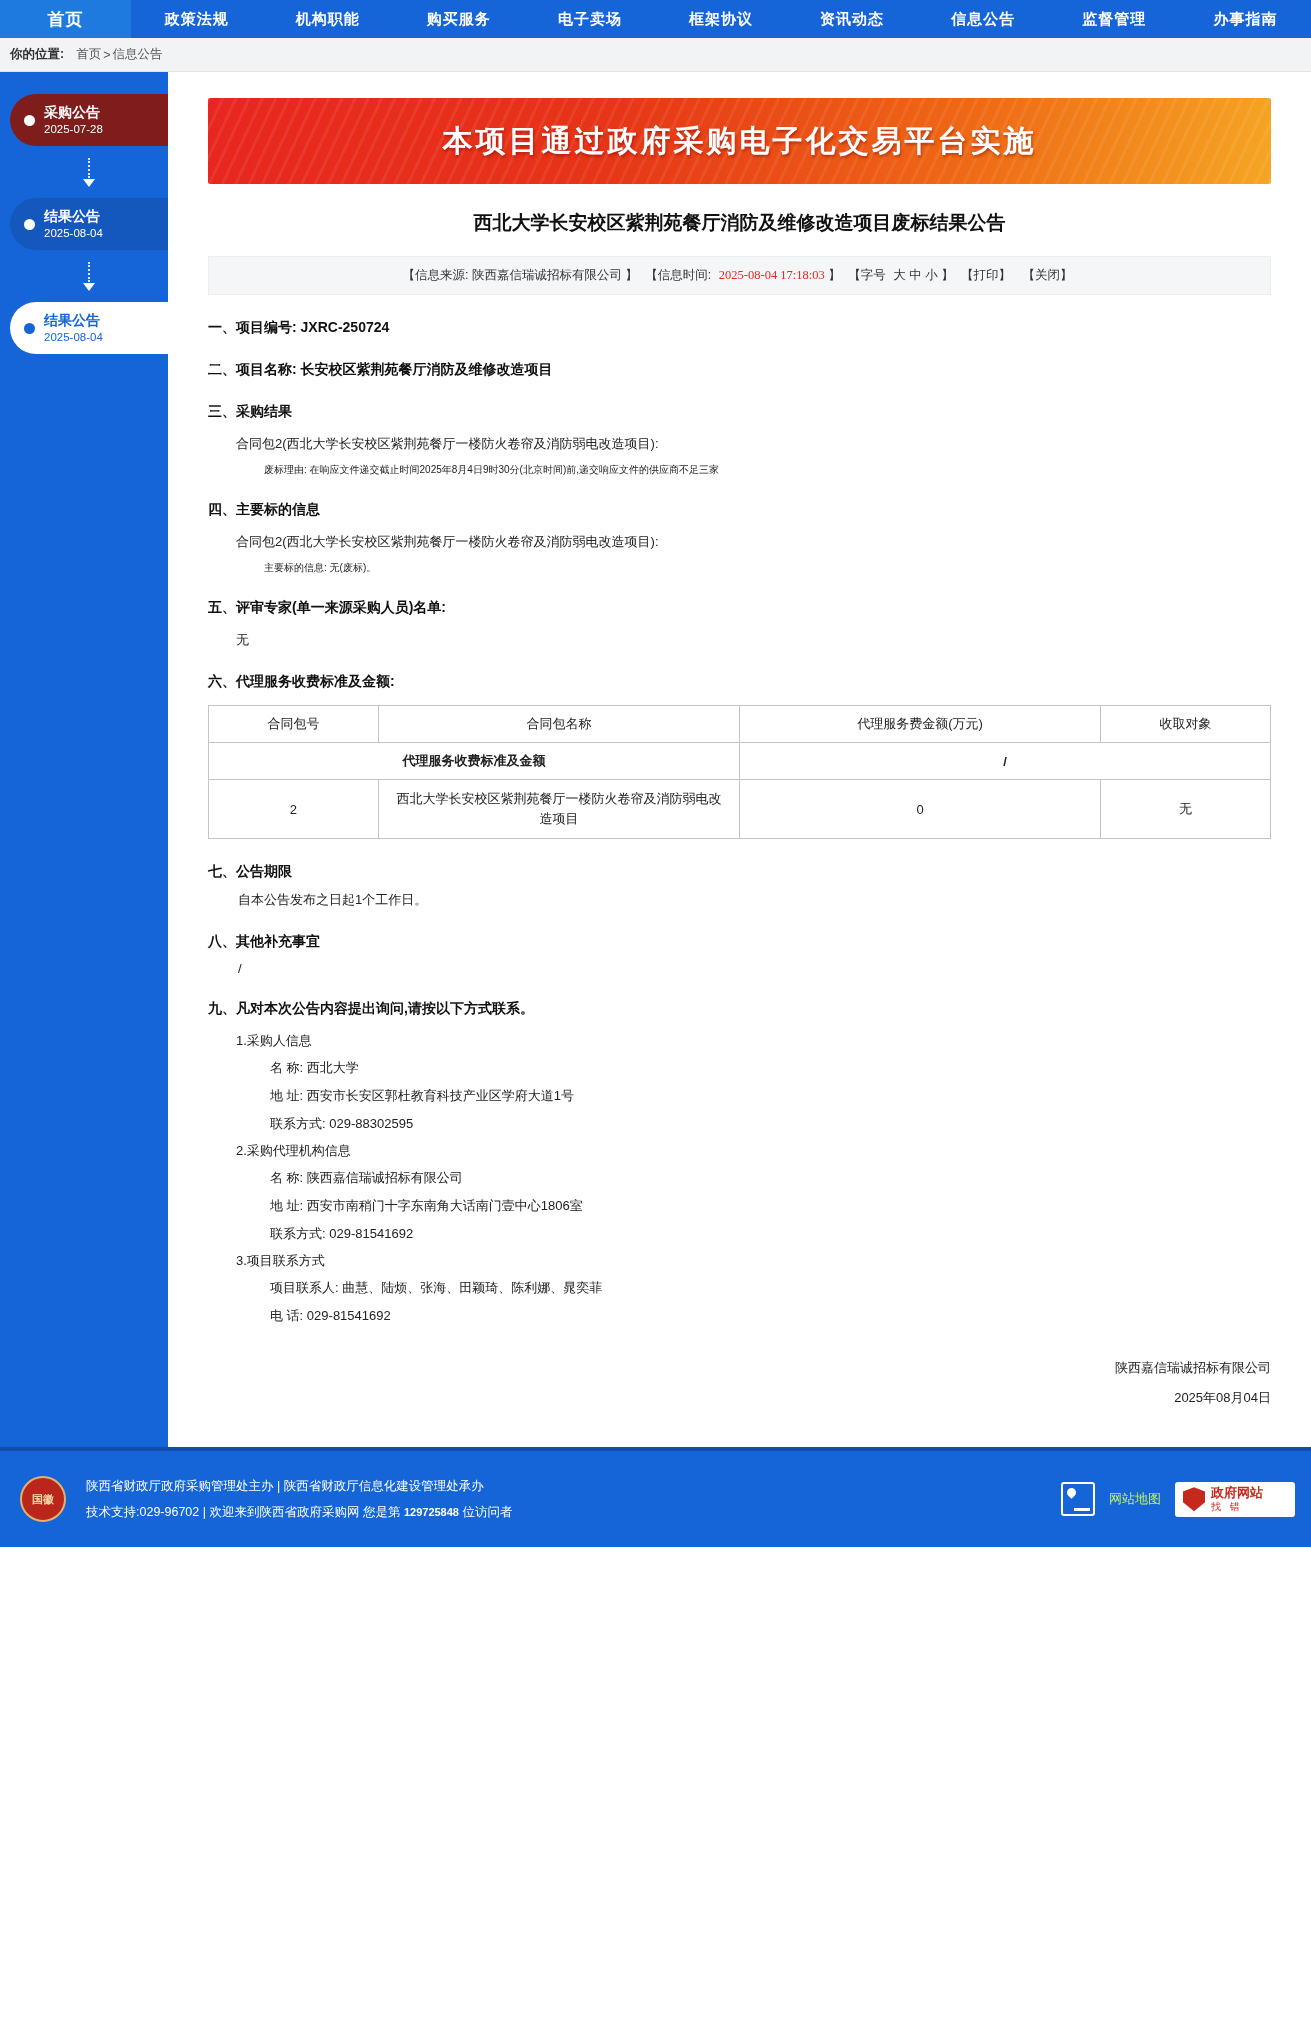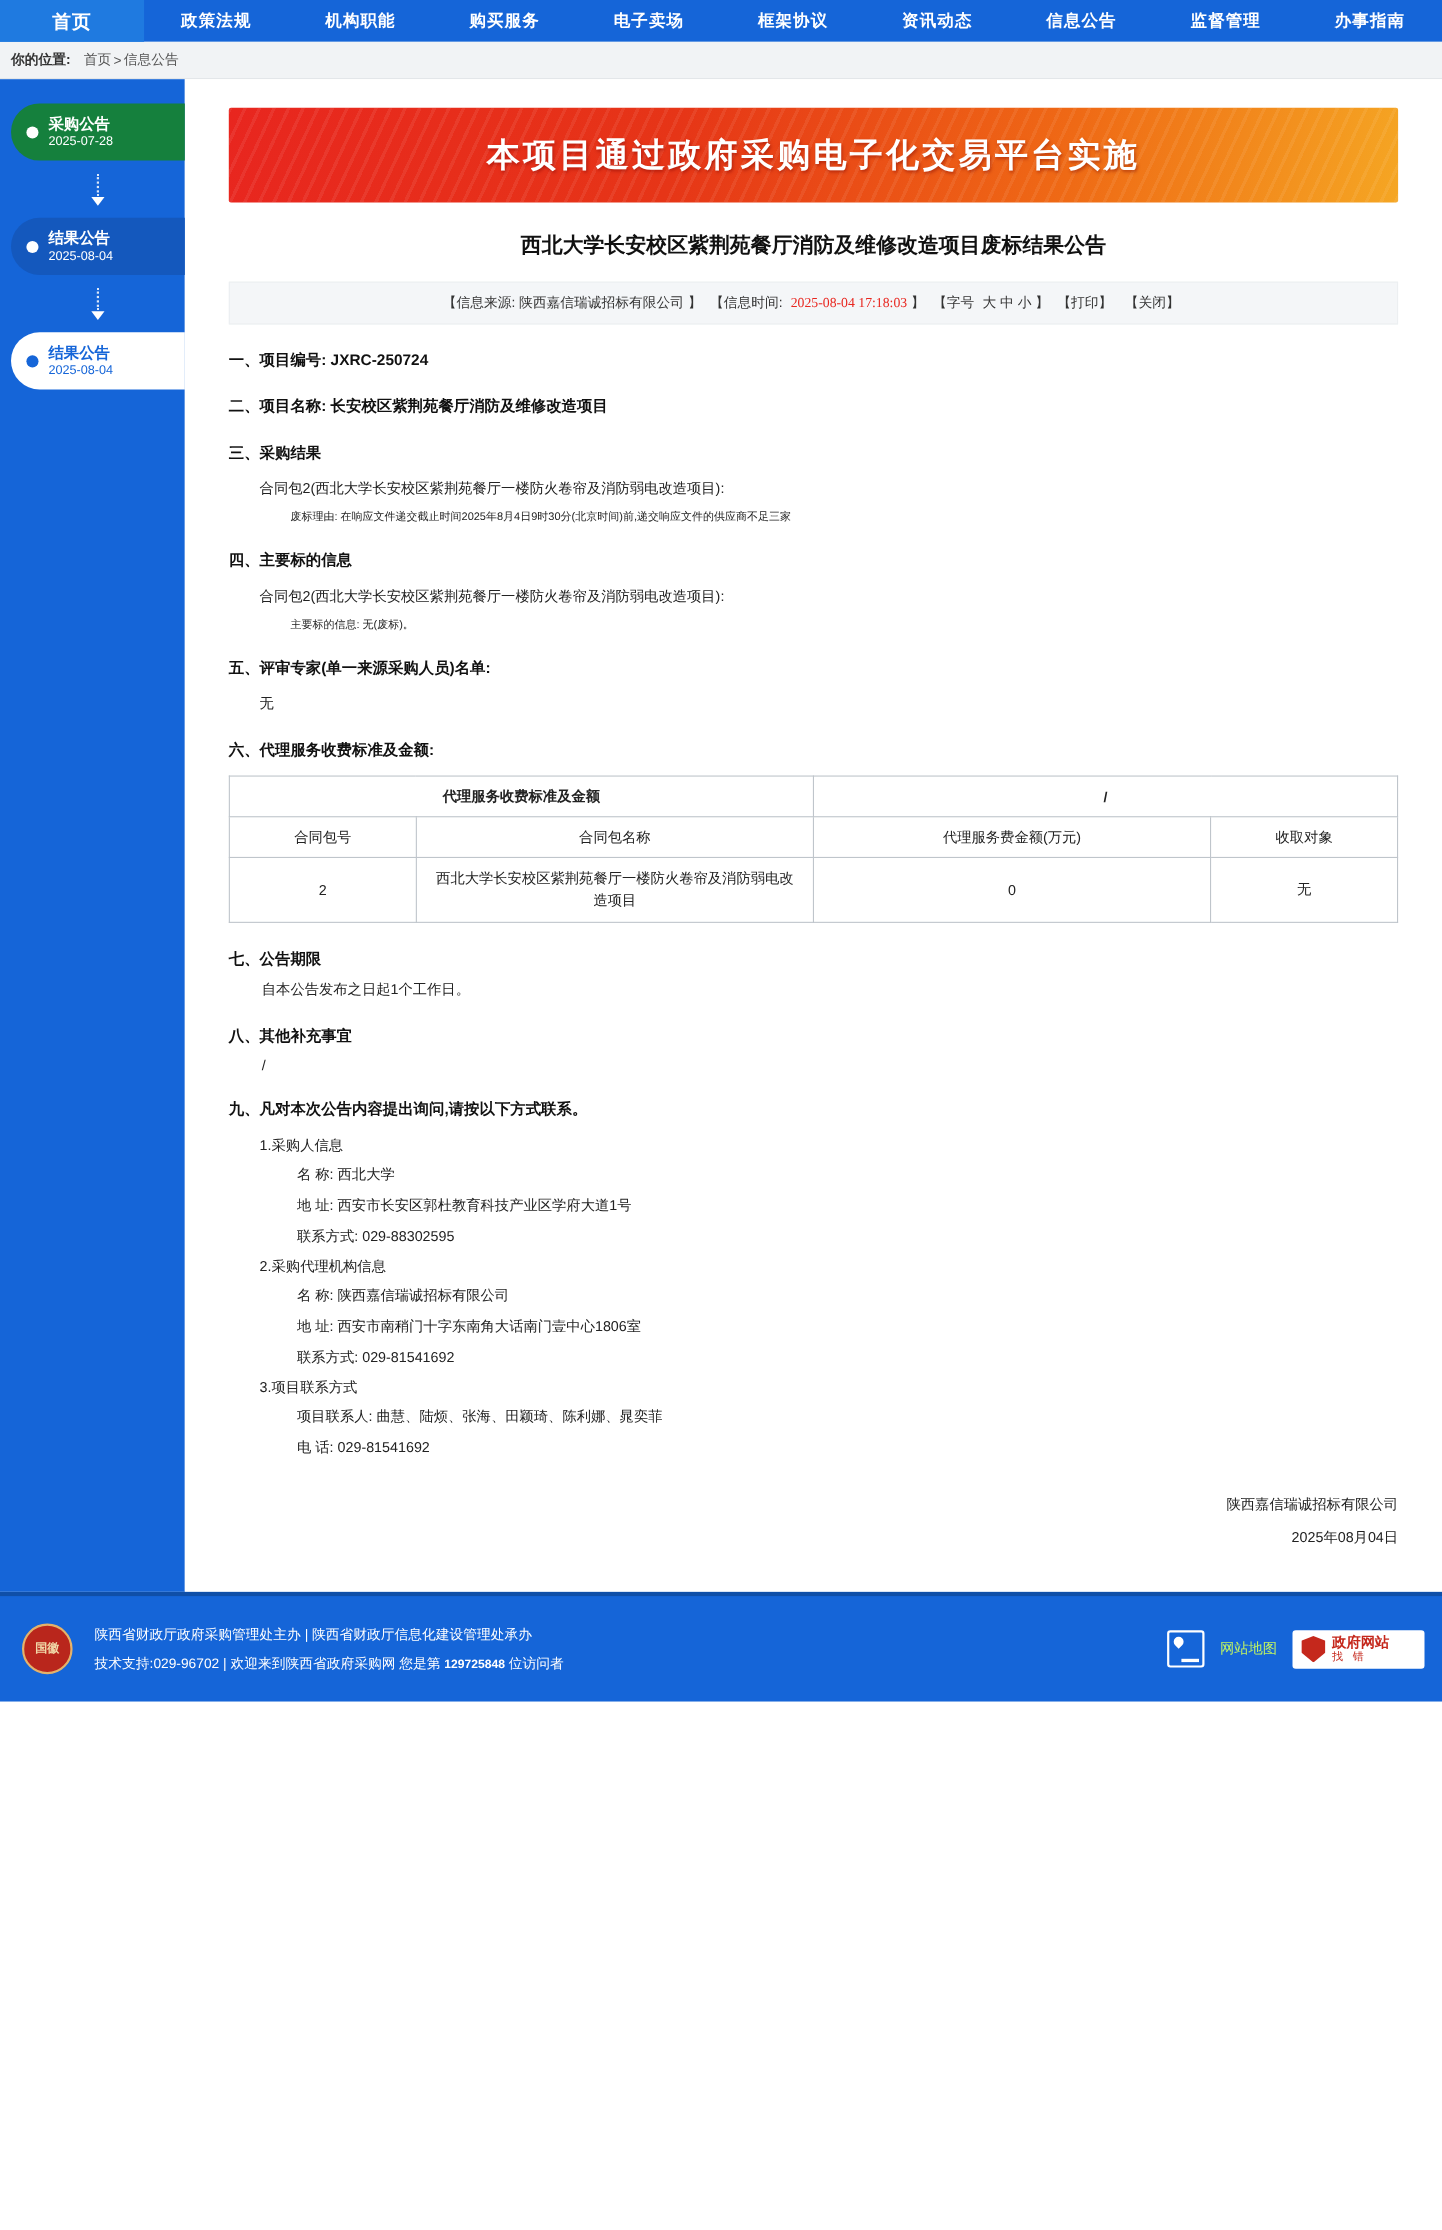--- a/index.html
+++ b/index.html
@@ -58,21 +58,21 @@
     padding-top: 22px;
     flex: 0 0 168px;
     min-height: 1320px;
   }
   .steps { position: relative; }
   .step {
     position: relative;
     margin: 0 0 0 10px;
     height: 52px;
     border-radius: 26px 0 0 26px;
-    background: #15803d;
+    background: #7f1d1d;
     display: flex;
     align-items: center;
     padding-left: 14px;
     color: #fff;
   }
   .step.dark { background: #1458bd; }
   .step.current { background: #ffffff; color: #1565d8; }
   .step .dot {
     width: 11px; height: 11px; border-radius: 50%;
     background: #ffffff; margin-right: 9px; flex: 0 0 11px;
@@ -361,28 +361,28 @@
     <div class="p2">主要标的信息: 无(废标)。</div>
 
     <div class="sec">五、评审专家(单一来源采购人员)名单:</div>
     <div class="p1">无</div>
 
     <div class="sec">六、代理服务收费标准及金额:</div>
 
     <table class="fee">
       <tbody>
           <tr>
-        <td class="h" colspan="2">代理服务收费标准及金额</td>
-        <td class="h" colspan="2">/</td>
-      </tr>
-      <tr>
         <td style="width:16%">合同包号</td>
         <td style="width:34%">合同包名称</td>
         <td style="width:34%">代理服务费金额(万元)</td>
         <td style="width:16%">收取对象</td>
+      </tr>
+      <tr>
+        <td class="h" colspan="2">代理服务收费标准及金额</td>
+        <td class="h" colspan="2">/</td>
       </tr>
       <tr>
         <td>2</td>
         <td class="wrap">西北大学长安校区紫荆苑餐厅一楼防火卷帘及消防弱电改造项目</td>
         <td>0</td>
         <td>无</td>
       </tr>
     </tbody>
       </table>
 

